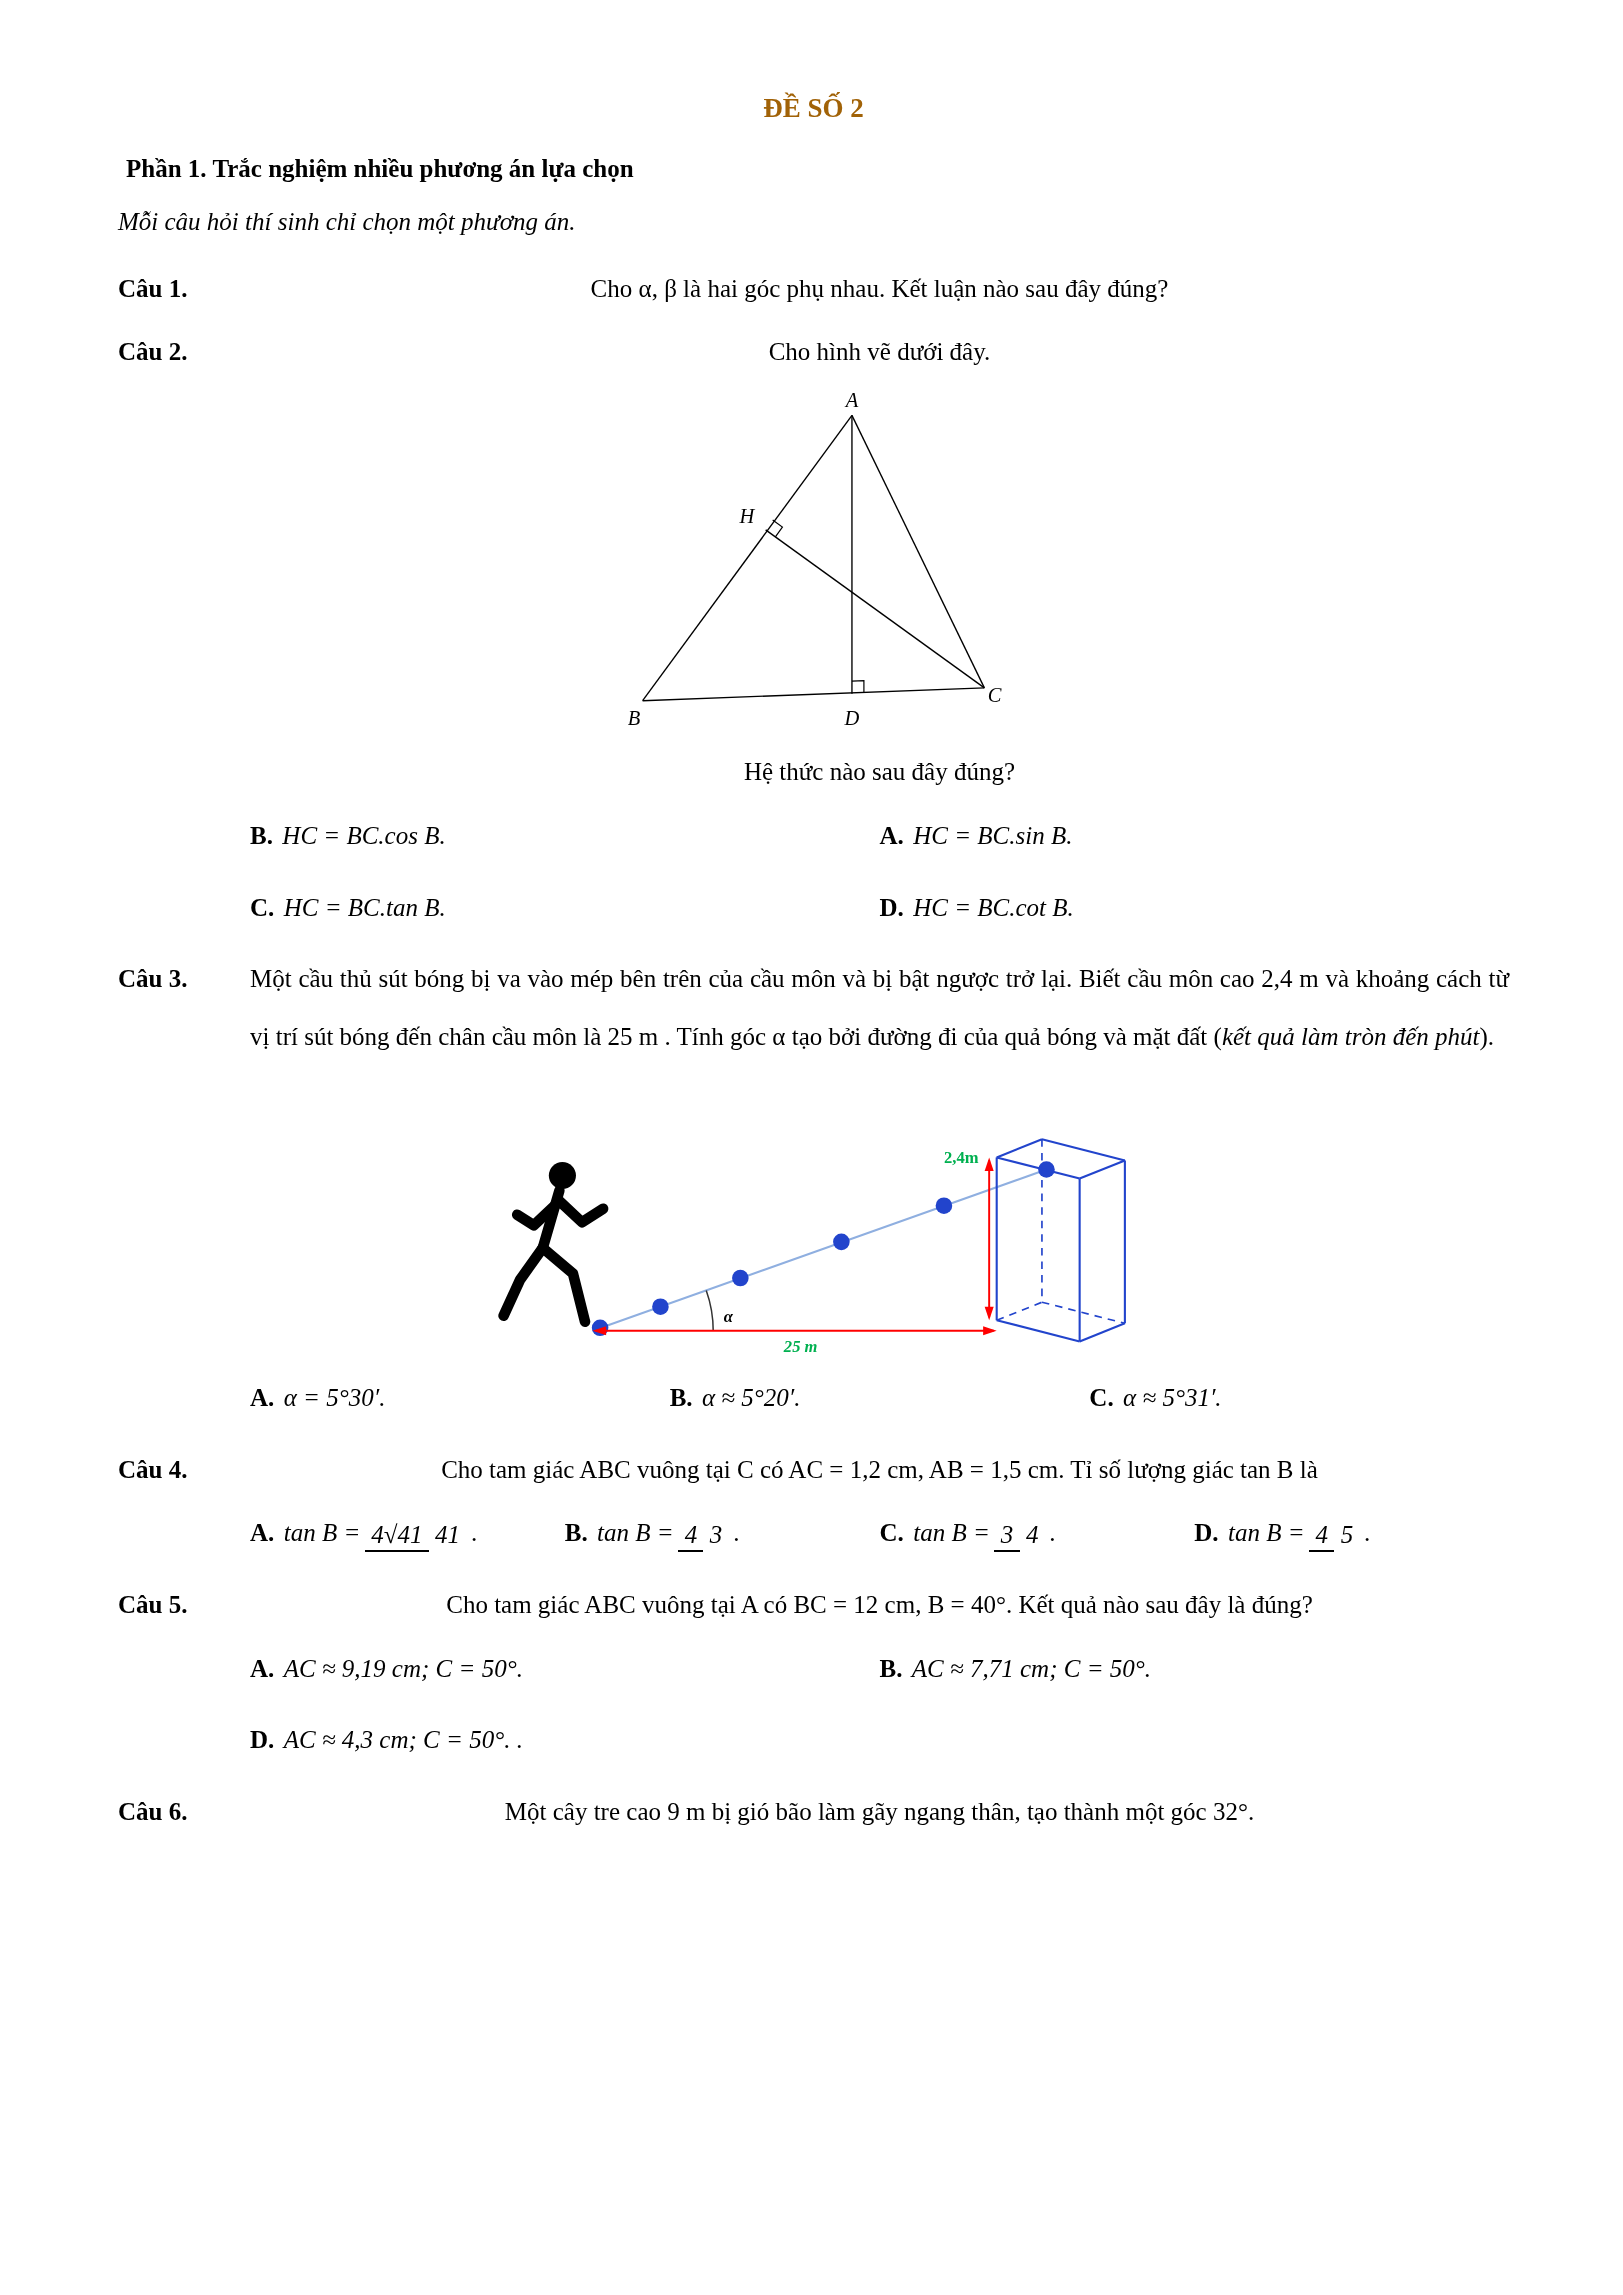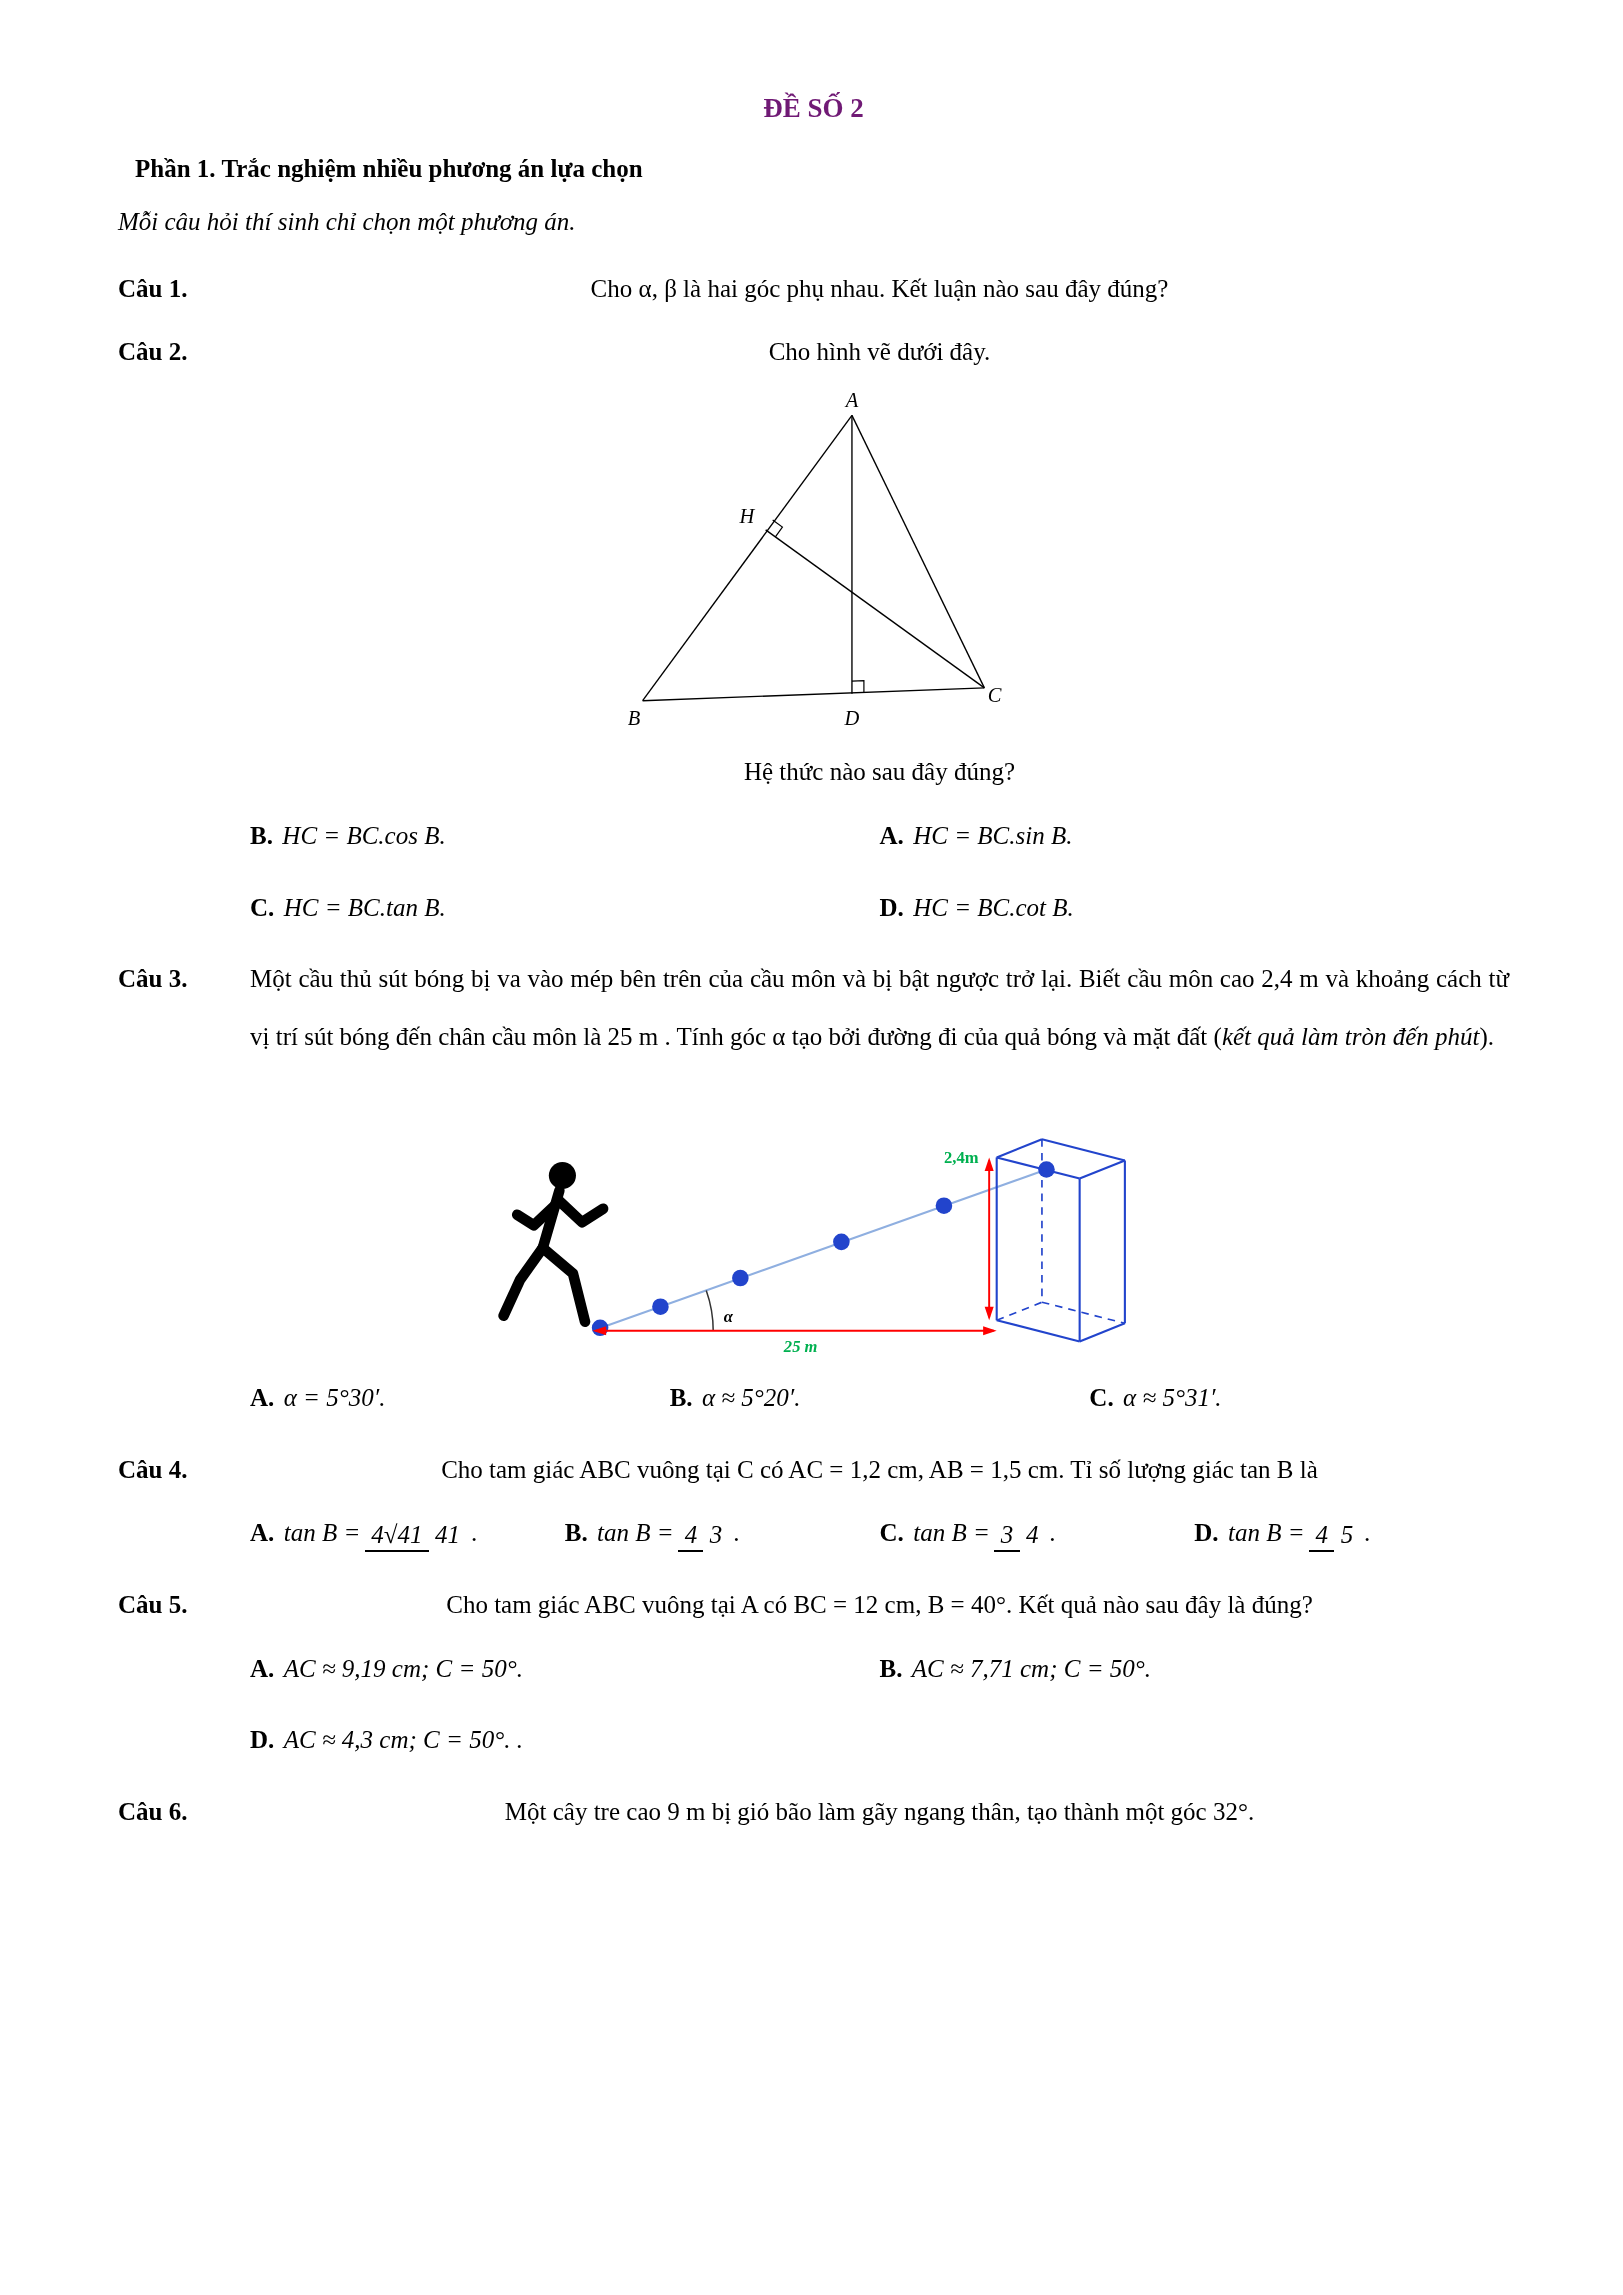--- a/index.html
+++ b/index.html
@@ -1,20 +1,20 @@
 <!DOCTYPE html>
 <html style="font-size:12.6px"><head>
 <meta charset="utf-8">
 <style>
   html,body{margin:0;padding:0;background:#e8e8e8;}
   .page{position:relative;width:1623px;height:2295px;box-sizing:border-box;margin:0 auto;
         padding:93px 114px 47px 118px;background:#ffffff;color:#000;
         font-family:"Liberation Serif","DejaVu Serif",serif;font-size:25px;overflow:hidden;}
-  .doc-title{text-align:center;color:#701a75;font-weight:bold;font-size:27px;margin:0 0 31px 0;}
-  .part-heading{font-weight:bold;margin:0 0 25px 17px;}
+  .doc-title{text-align:center;color:#a16207;font-weight:bold;font-size:27px;margin:0 0 31px 0;}
+  .part-heading{font-weight:bold;margin:0 0 25px 8px;}
   .part-note{font-style:italic;margin:0 0 23.6px 0;}
   .q-row{display:flex;margin:0 0 6.3px 0;line-height:2.3;}
   .q-label{flex:0 0 132px;font-weight:bold;}
   .q-text{flex:1;text-align:center;}
   .justify{text-align:justify;}
   .it{font-style:italic;}
   .opts{display:flex;margin:1.6px 0 14px 132px;line-height:2.3;align-items:center;}
   .opts .opt{flex:1;white-space:nowrap;}
   .opts.two .opt{flex:0 0 50%;}
   .opt-key{font-weight:bold;margin-right:9.4px;}

